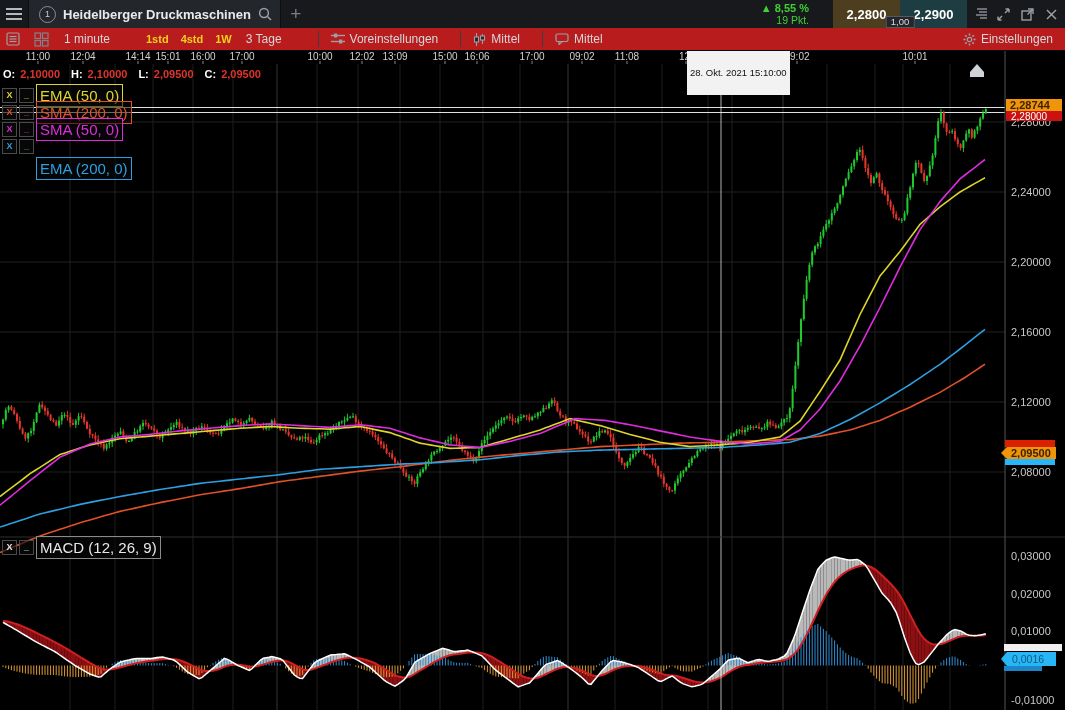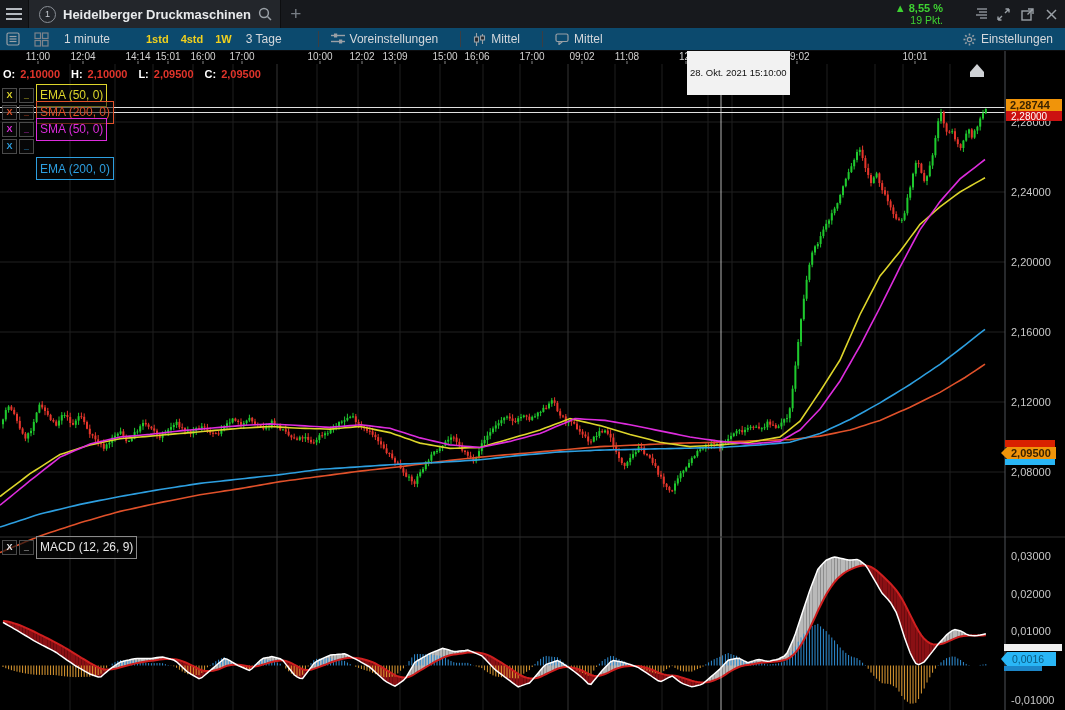--- a/index.html
+++ b/index.html
@@ -20,35 +20,35 @@
     color:#3ed232;font-size:11px;line-height:12px;font-weight:bold;margin-right:24px}
   .chg .pts{font-weight:normal;font-size:10.5px}
   .quote-wrap{position:relative;display:flex;height:28px}
   .bid,.ask{width:67px;height:28px;display:flex;align-items:center;justify-content:center;
     color:#fff;font-size:13px;font-weight:bold}
   .bid{background:#4d3e20}.ask{background:#1e3d42}
   .spread{position:absolute;left:50%;transform:translateX(-50%);bottom:0;background:#23262b;
     border:1px solid #55595f;color:#d8dadd;font-size:9.5px;padding:0 4px;line-height:10px;z-index:5}
   .tb-icons{display:flex;align-items:center;gap:4px;padding:0 4px}
   
-  .toolbar{position:absolute;left:0;top:28px;width:1065px;height:22px;background:#0c4a6e;
+  .toolbar{position:absolute;left:0;top:28px;width:1065px;height:22px;background:#b91c1c;
     display:flex;align-items:center;z-index:30;border-bottom:1px solid #0c0d0f}
   .tbtn{color:#d5d8dc;font-size:12px;padding:0 8px;height:22px;display:flex;align-items:center;gap:5px;cursor:pointer}
   .ybtn{color:#f0d01e;font-weight:bold;font-size:11px;padding:0 6px;cursor:pointer}
   .vsep{width:1px;height:16px;background:#3a3e44;margin:0 4px}
   .settings{margin-left:auto}
   
   #chartsvg{position:absolute;left:0;top:50px;z-index:1}
   .ohlc-row{position:absolute;left:3px;top:68px;z-index:10;font-size:11px;font-weight:bold;
     color:#fff;display:flex;gap:5px;white-space:nowrap}
   .ohlc-row .v{color:#e0342b;margin-right:6px}
   .legend{position:absolute;left:2px;z-index:10;display:flex;gap:2px;align-items:center;height:14px}
   .lgd-btn{width:13px;height:13px;border:1px solid #4a4a4a;background:rgba(10,10,10,.65);
     font-size:9px;font-weight:bold;display:flex;align-items:center;justify-content:center;cursor:pointer;line-height:9px}
-  .lgd-lbl{border:1px solid;background:rgba(10,10,10,.55);font-size:12px;padding:4px 3px;height:13px;
+  .lgd-lbl{border:1px solid;background:rgba(10,10,10,.55);font-size:15px;padding:4px 3px;height:13px;
     display:flex;align-items:center;white-space:nowrap}
   .xtooltip{position:absolute;left:687px;top:50px;z-index:20;background:#f2f2f2;color:#101010;
     font-size:9.5px;line-height:13px;padding:16px 3px;white-space:nowrap}
 </style>
 </head>
 <body>
 
 <div class="titlebar">
   <div class="iconbtn hamburger">
     <svg width="16" height="12" viewBox="0 0 16 12">
@@ -67,20 +67,25 @@
           <circle cx="6" cy="6" r="4.4"></circle>
           <line x1="9.5" y1="9.5" x2="13" y2="13"></line>
         </svg>
     </span>
   </div>
   <div class="plusbtn">+</div>
   <div class="tb-right">
     <div class="chg">
       <span><span>▲</span> <span>8,55 %</span></span>
       <span class="pts">19 Pkt.</span>
+    </div>
+    <div class="quote-wrap">
+      <div class="bid">2,2800</div>
+      <div class="ask">2,2900</div>
+      <div class="spread">1,00</div>
     </div>
     <div class="tb-icons">
       <span class="iconbtn" style="width:18px">
         <svg width="13" height="12" viewBox="0 0 13 12" stroke="#9aa0a6" stroke-width="1.3">
             <line x1="3" y1="1" x2="13" y2="1"></line>
             <line x1="5" y1="4" x2="13" y2="4"></line>
             <line x1="2" y1="7" x2="13" y2="7"></line>
             <line x1="6" y1="10" x2="13" y2="10"></line>
           </svg>
       </span>

